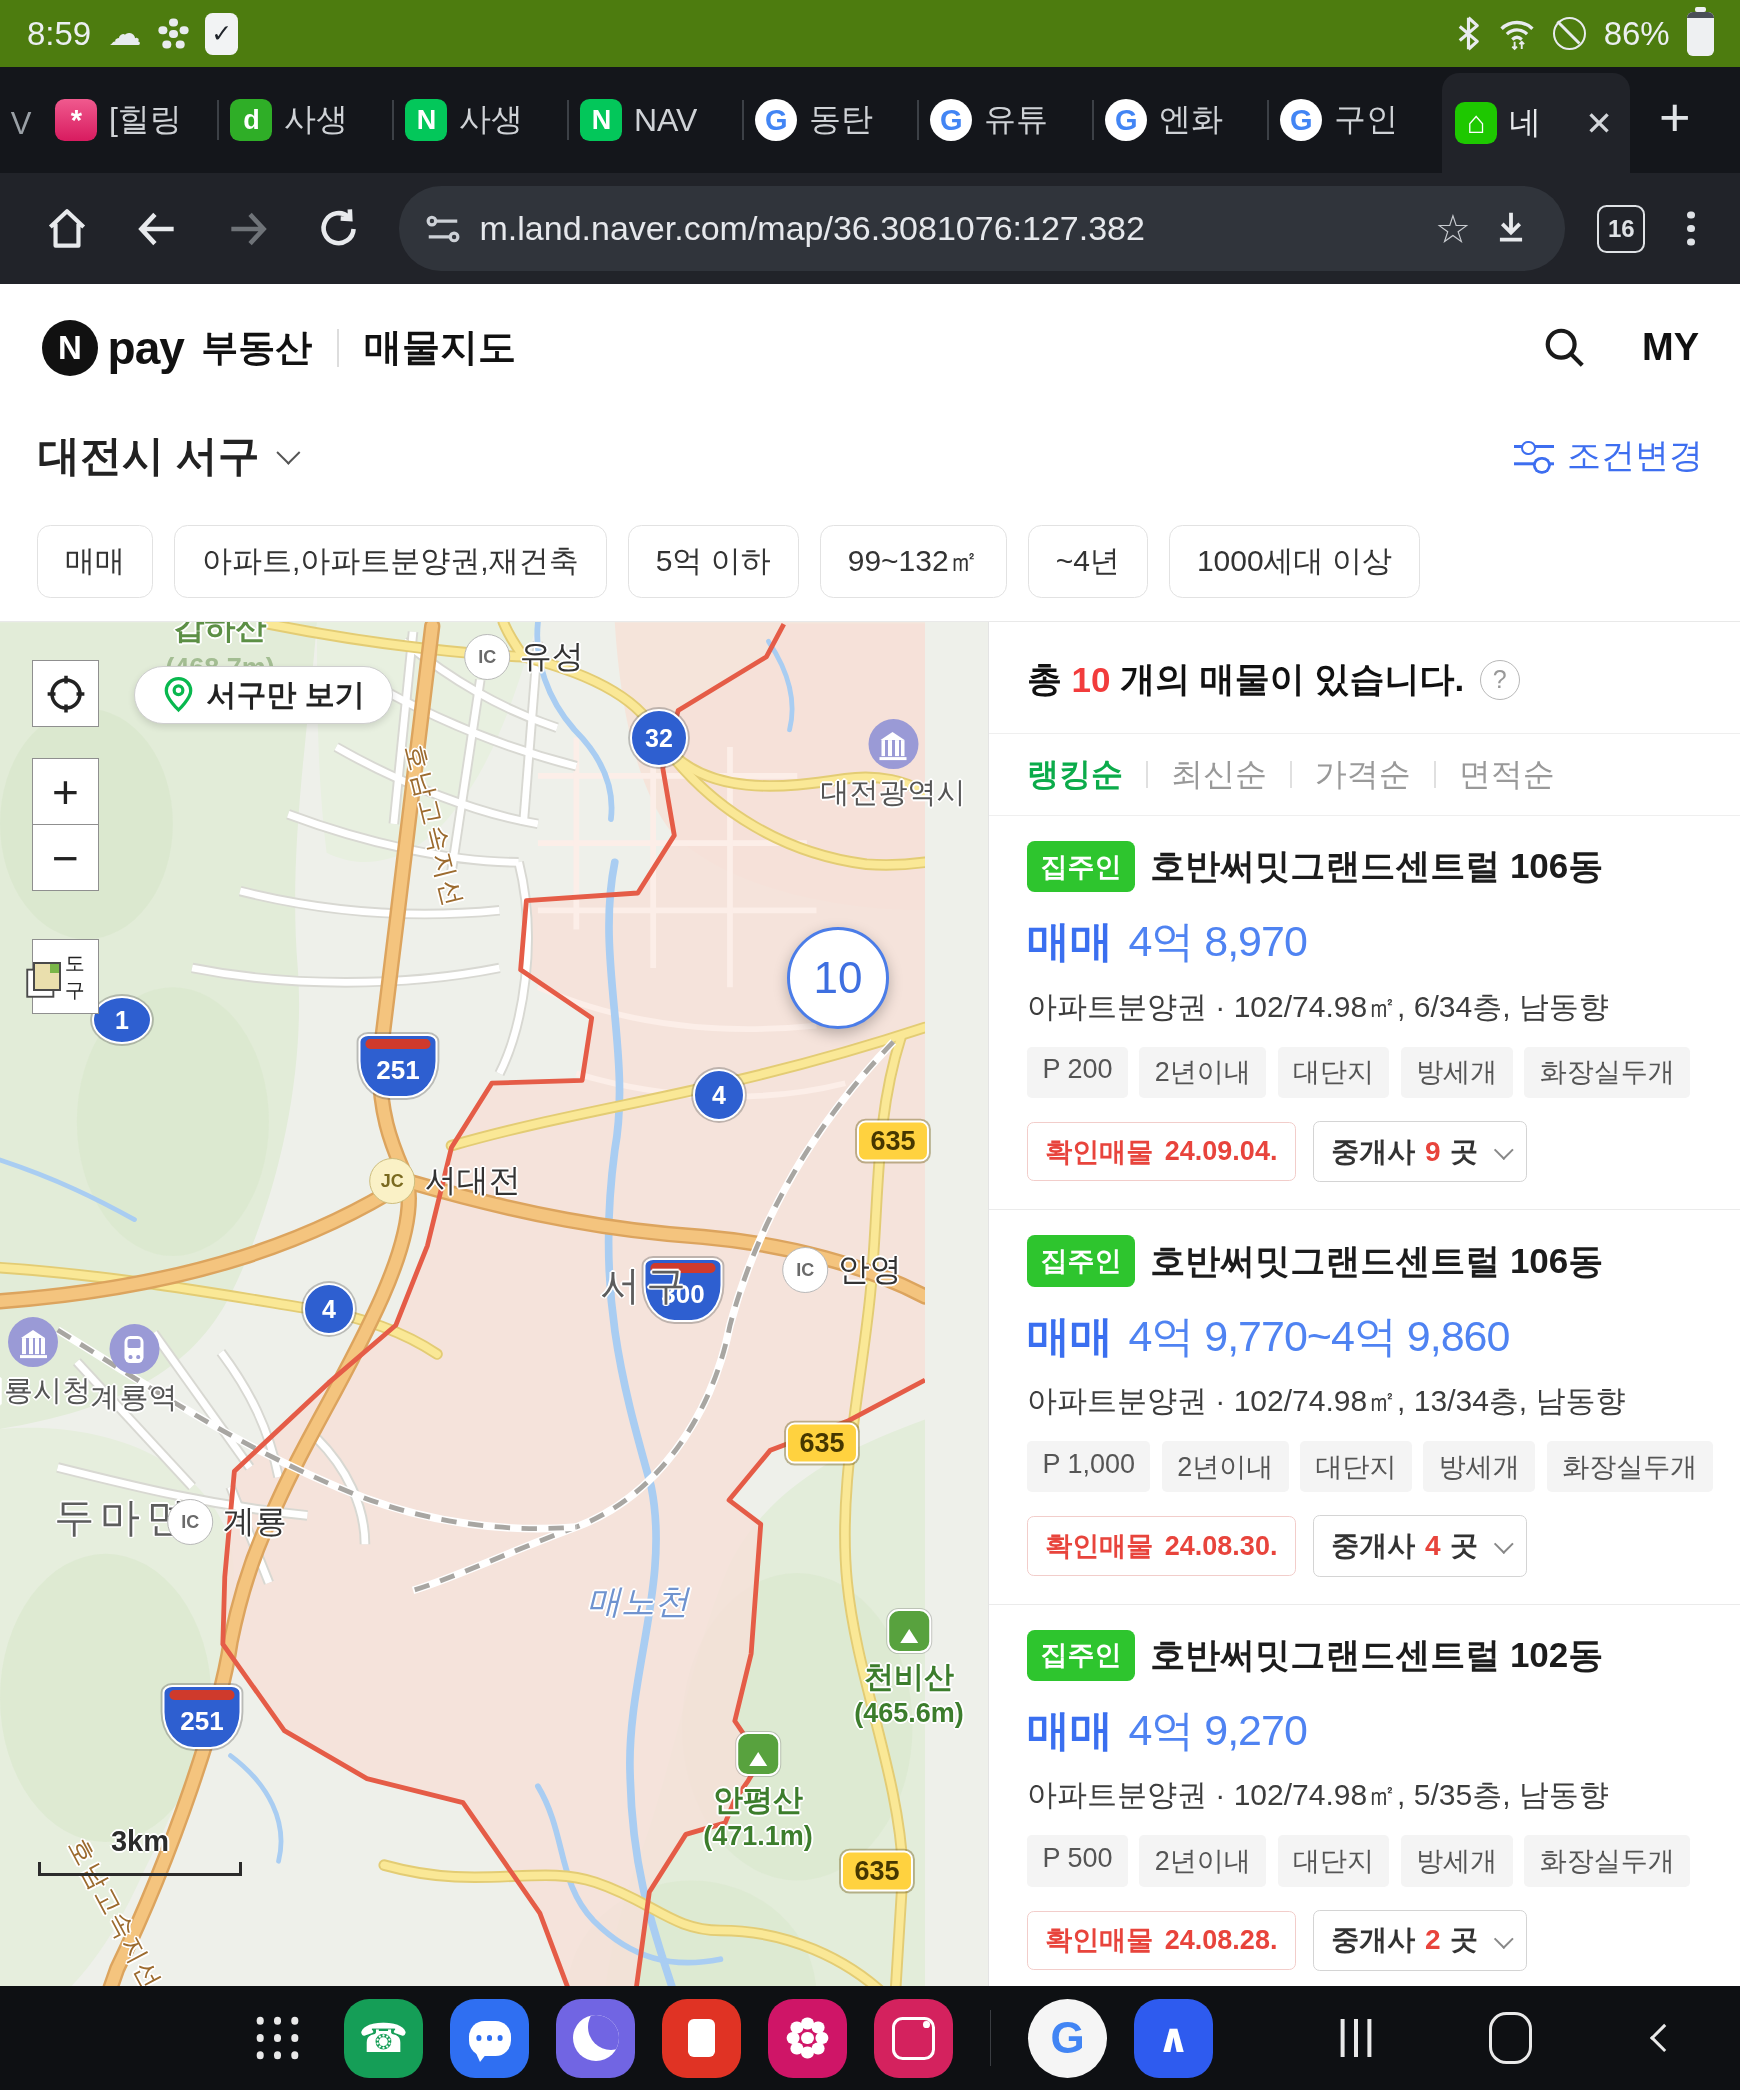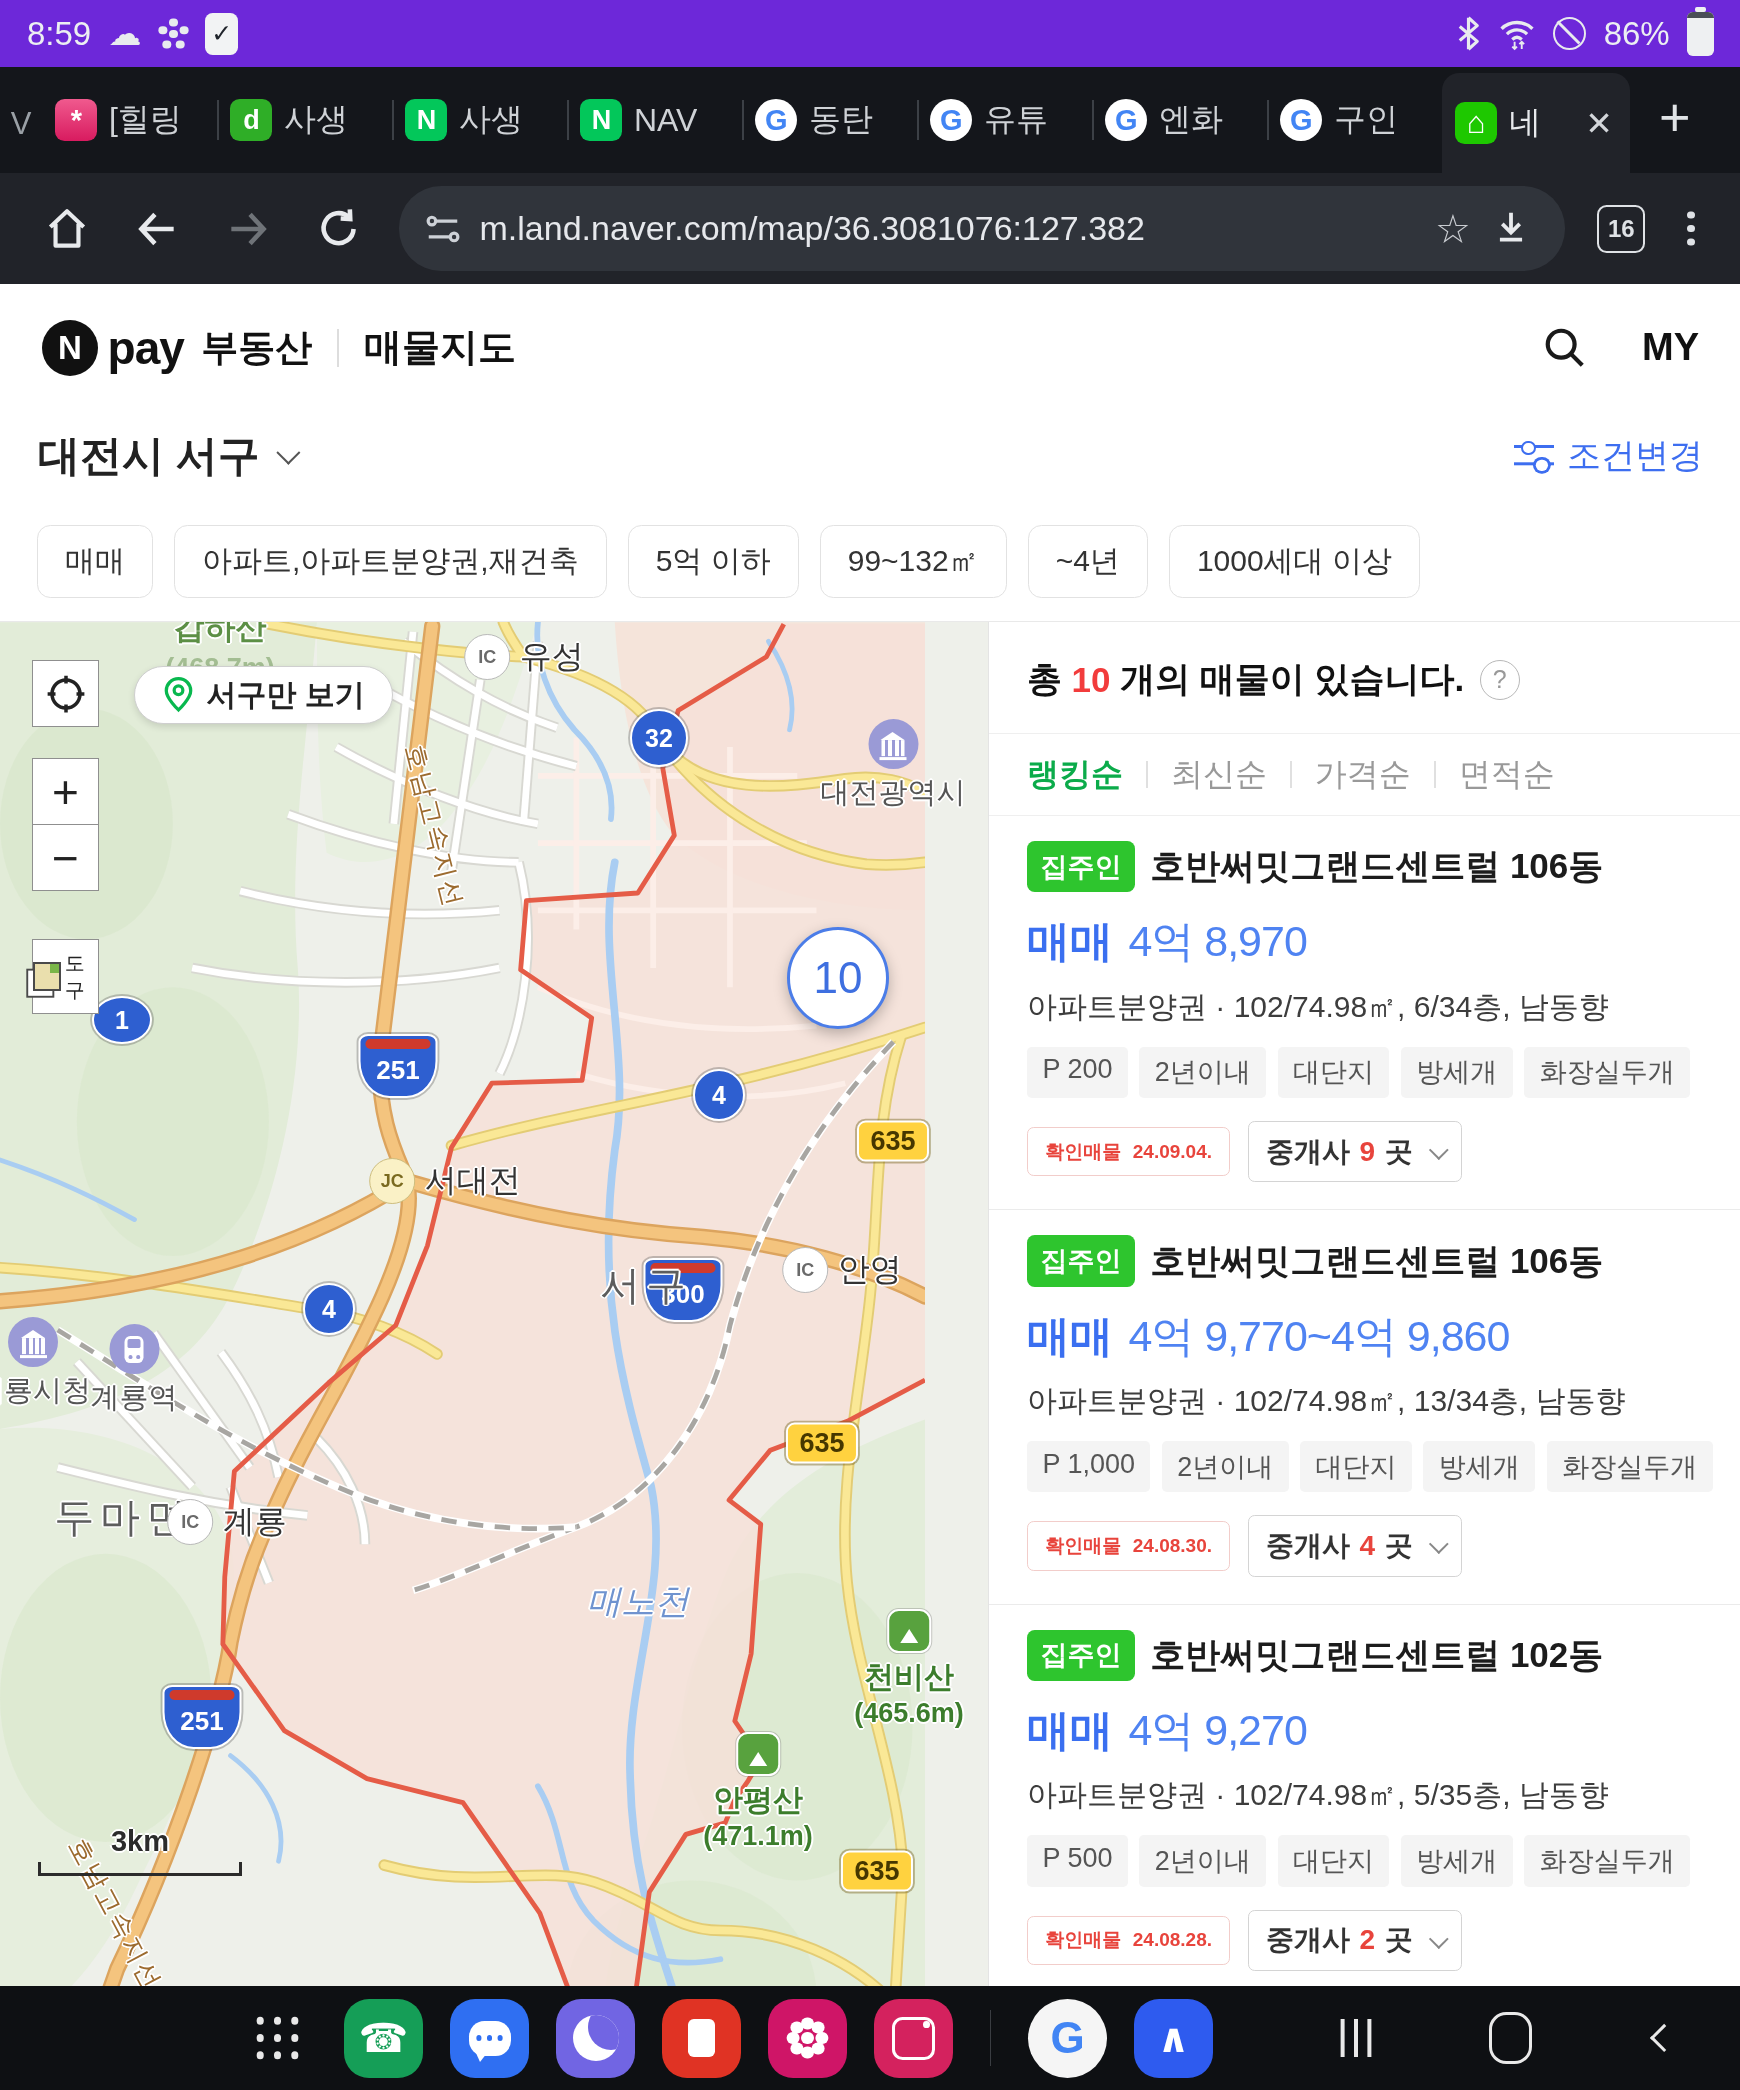--- a/index.html
+++ b/index.html
@@ -1,20 +1,20 @@
 <!DOCTYPE html>
 <html><head>
 <meta charset="utf-8">
 <style>
   html,body{margin:0;padding:0;}
   body{width:1741px;height:2090px;overflow:hidden;font-family:"Liberation Sans","DejaVu Sans",sans-serif;background:#fff;}
   .screen{position:relative;width:1741px;height:2090px;overflow:hidden;}
 
   
-  .status-bar{height:67px;background:#6d28d9;display:flex;align-items:center;justify-content:space-between;padding:0 27px;box-sizing:border-box;}
+  .status-bar{height:67px;background:#4d7c0f;display:flex;align-items:center;justify-content:space-between;padding:0 27px;box-sizing:border-box;}
   .sb-left,.sb-right{display:flex;align-items:center;gap:17.3px;}
   .sb-time{color:#eceff2;font-size:33px;font-weight:400;}
   .sb-cloud{color:#e8ebee;font-size:33px;}
   .molecule{width:29px;height:29px;position:relative;display:inline-block;}
   .molecule::before{content:"";position:absolute;left:10.6px;top:10.6px;width:8.6px;height:8.6px;border-radius:50%;background:#e8ebee;
     box-shadow:0 -11.5px #e8ebee,10.6px -3.8px #e8ebee,6.7px 10.6px #e8ebee,-6.7px 10.6px #e8ebee,-10.6px -3.8px #e8ebee;}
   .sb-check{width:33px;height:42px;background:#f2f3f4;border-radius:7.7px;color:#20242b;font-size:25px;font-weight:700;display:inline-flex;align-items:center;justify-content:center;}
   .sb-right svg{display:block;}
   .blocked{width:29px;height:29px;border:2.9px solid #e8ebee;border-radius:50%;position:relative;display:inline-block;}
   .blocked::after{content:"";position:absolute;left:-1.9px;top:11.5px;width:31px;height:2.9px;background:#e8ebee;transform:rotate(45deg);}
@@ -141,21 +141,21 @@
   .owner-badge{background:#2ec52e;color:#fff;font-size:27px;font-weight:700;border-radius:7.7px;padding:7.7px 13.4px;flex:none;}
   .l-title{font-size:35px;font-weight:700;color:#1c1c1c;white-space:nowrap;overflow:hidden;}
   .l-price-row{margin-top:21px;display:flex;align-items:baseline;gap:15.4px;}
   .l-trade{font-size:43px;font-weight:800;color:#3a6ff0;}
   .l-price{font-size:43px;font-weight:500;color:#4f83f2;letter-spacing:-1px;}
   .l-info{margin-top:15.4px;font-size:30px;color:#3d3d3d;}
   .l-tags{margin-top:19px;display:flex;gap:11.5px;flex-wrap:nowrap;}
   .l-tag{background:#f4f4f4;color:#555;font-size:27px;padding:7.7px 15.4px;border-radius:4.8px;white-space:nowrap;}
   .l-actions{margin-top:23px;display:flex;align-items:center;gap:17.3px;}
   .confirm-box{border:1.9px solid #f2cdca;border-radius:6.7px;padding:10.6px 17.3px;display:inline-flex;gap:11.5px;align-items:center;}
-  .confirm-box span{font-size:19px;font-weight:700;color:#e8443c;}
+  .confirm-box span{font-size:27px;font-weight:700;color:#e8443c;}
   .agent-box{border:1.9px solid #d4d4d4;border-radius:6.7px;padding:10.6px 17.3px;display:inline-flex;gap:9.6px;align-items:center;}
   .agent-box .a-label{font-size:28px;font-weight:600;color:#333;}
   .agent-box .a-count{font-size:28px;font-weight:700;color:#e8443c;}
   .agent-box .a-unit{font-size:28px;font-weight:600;color:#333;}
   .caret-sm{display:inline-block;width:11.5px;height:11.5px;border-right:2.9px solid #888;border-bottom:2.9px solid #888;transform:rotate(45deg) translateY(-2.9px);margin-left:7.7px;}
 
   
   .dock{position:absolute;left:0;bottom:0;width:100%;height:104px;background:#0e1013;display:flex;align-items:center;padding-left:238px;box-sizing:border-box;gap:27px;z-index:50;}
   .dock-app{width:79px;height:79px;border-radius:25px;display:flex;align-items:center;justify-content:center;flex:none;position:relative;}
   .dock-div{width:1.9px;height:56px;background:#3a3d42;margin:0 9.6px;flex:none;}

